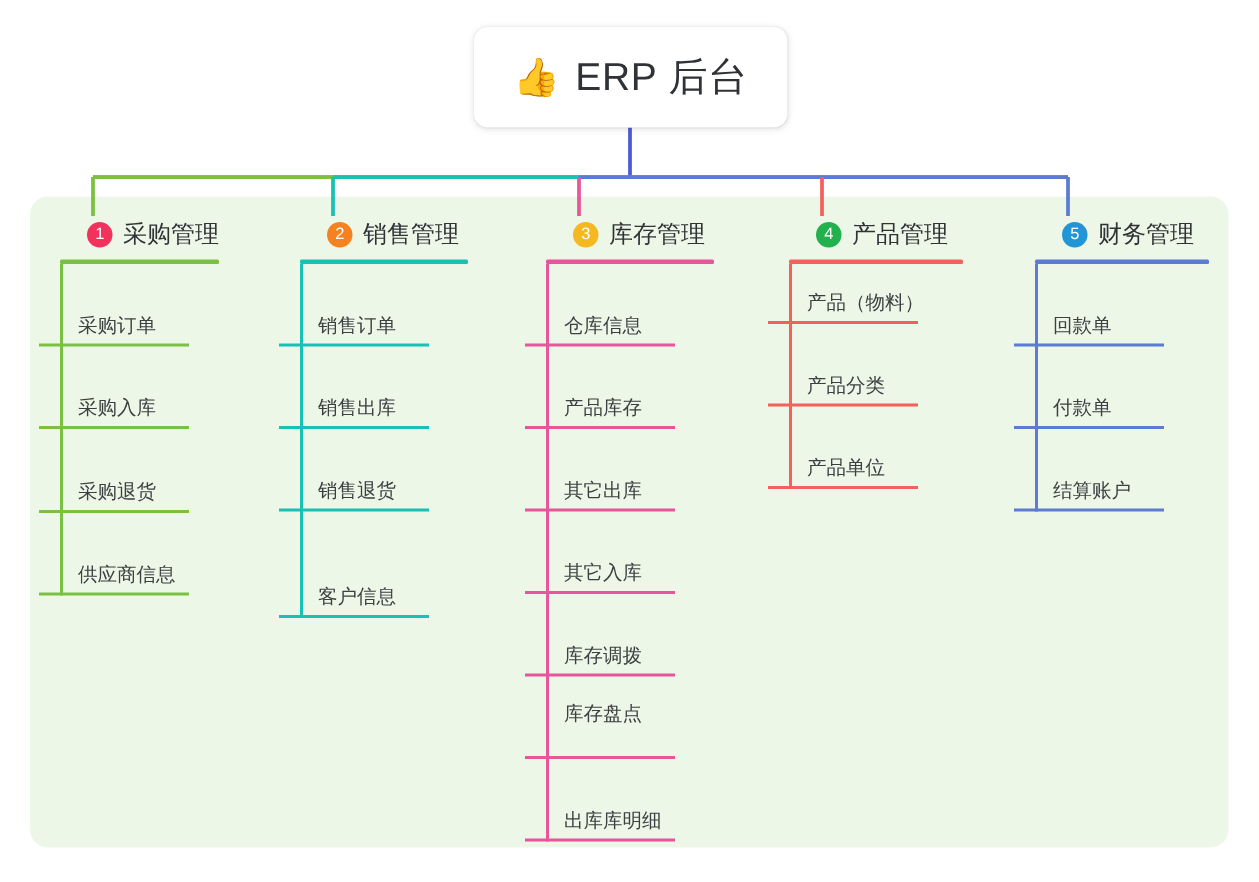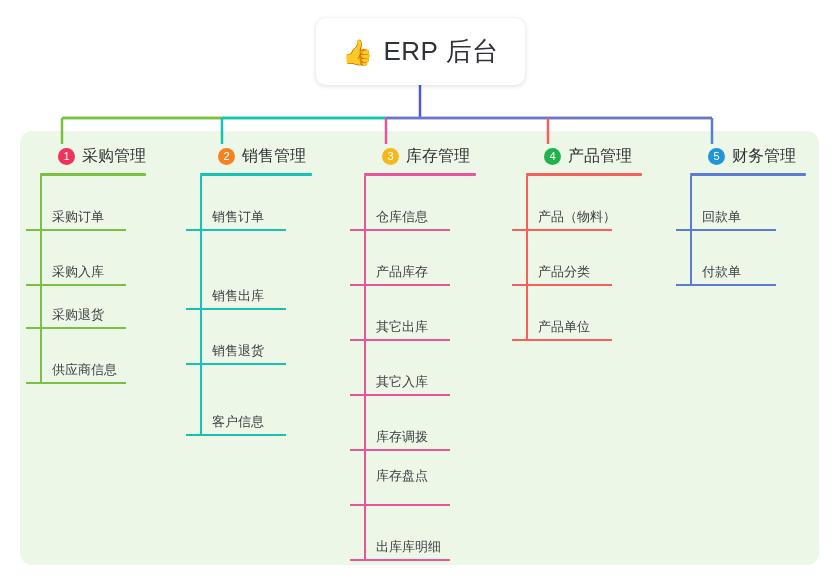--- a/index.html
+++ b/index.html
@@ -180,39 +180,39 @@
           <span class="col-title">采购管理</span>
         </div>
         <div class="col-rule" style="width: 106px; background: rgb(122, 193, 67);"></div>
         <div class="leaves" style="color: rgb(122, 193, 67);">
           <div class="leaf" style="height: 55px;">
             <span class="leaf-label">采购订单</span>
           </div>
           <div class="leaf" style="height: 55px;">
             <span class="leaf-label">采购入库</span>
           </div>
-          <div class="leaf" style="height: 43px;">
+          <div class="leaf" style="height: 56px;">
             <span class="leaf-label">采购退货</span>
           </div>
           <div class="leaf" style="height: 55px;">
             <span class="leaf-label">供应商信息</span>
           </div>
         </div>
       </div>
       <div class="column" style="left: 200px;">
         <div class="col-header">
           <span class="badge" style="background: rgb(245, 130, 32);">2</span>
           <span class="col-title">销售管理</span>
         </div>
         <div class="col-rule" style="width: 112px; background: rgb(23, 193, 180);"></div>
         <div class="leaves" style="color: rgb(23, 193, 180);">
           <div class="leaf" style="height: 55px;">
             <span class="leaf-label">销售订单</span>
           </div>
-          <div class="leaf" style="height: 55px; margin-top: 24px;">
+          <div class="leaf" style="height: 55px;">
             <span class="leaf-label">销售出库</span>
           </div>
           <div class="leaf" style="height: 55px;">
             <span class="leaf-label">销售退货</span>
           </div>
           <div class="leaf" style="height: 71px;">
             <span class="leaf-label">客户信息</span>
           </div>
         </div>
       </div>
@@ -246,21 +246,21 @@
           </div>
         </div>
       </div>
       <div class="column" style="left: 526px;">
         <div class="col-header">
           <span class="badge" style="background: rgb(34, 177, 76);">4</span>
           <span class="col-title">产品管理</span>
         </div>
         <div class="col-rule" style="width: 116px; background: rgb(244, 96, 92);"></div>
         <div class="leaves" style="color: rgb(244, 96, 92);">
-          <div class="leaf" style="height: 55px;">
+          <div class="leaf" style="height: 40px;">
             <span class="leaf-label">产品（物料）</span>
           </div>
           <div class="leaf" style="height: 55px;">
             <span class="leaf-label">产品分类</span>
           </div>
           <div class="leaf" style="height: 55px;">
             <span class="leaf-label">产品单位</span>
           </div>
         </div>
       </div>
@@ -270,17 +270,20 @@
           <span class="col-title">财务管理</span>
         </div>
         <div class="col-rule" style="width: 116px; background: rgb(91, 123, 212);"></div>
         <div class="leaves" style="color: rgb(91, 123, 212);">
           <div class="leaf" style="height: 55px;">
             <span class="leaf-label">回款单</span>
           </div>
           <div class="leaf" style="height: 55px;">
             <span class="leaf-label">付款单</span>
           </div>
+          <div class="leaf" style="height: 55px;">
+            <span class="leaf-label">结算账户</span>
+          </div>
         </div>
       </div>
     </div>
 
 </div>
 
 </body></html>

